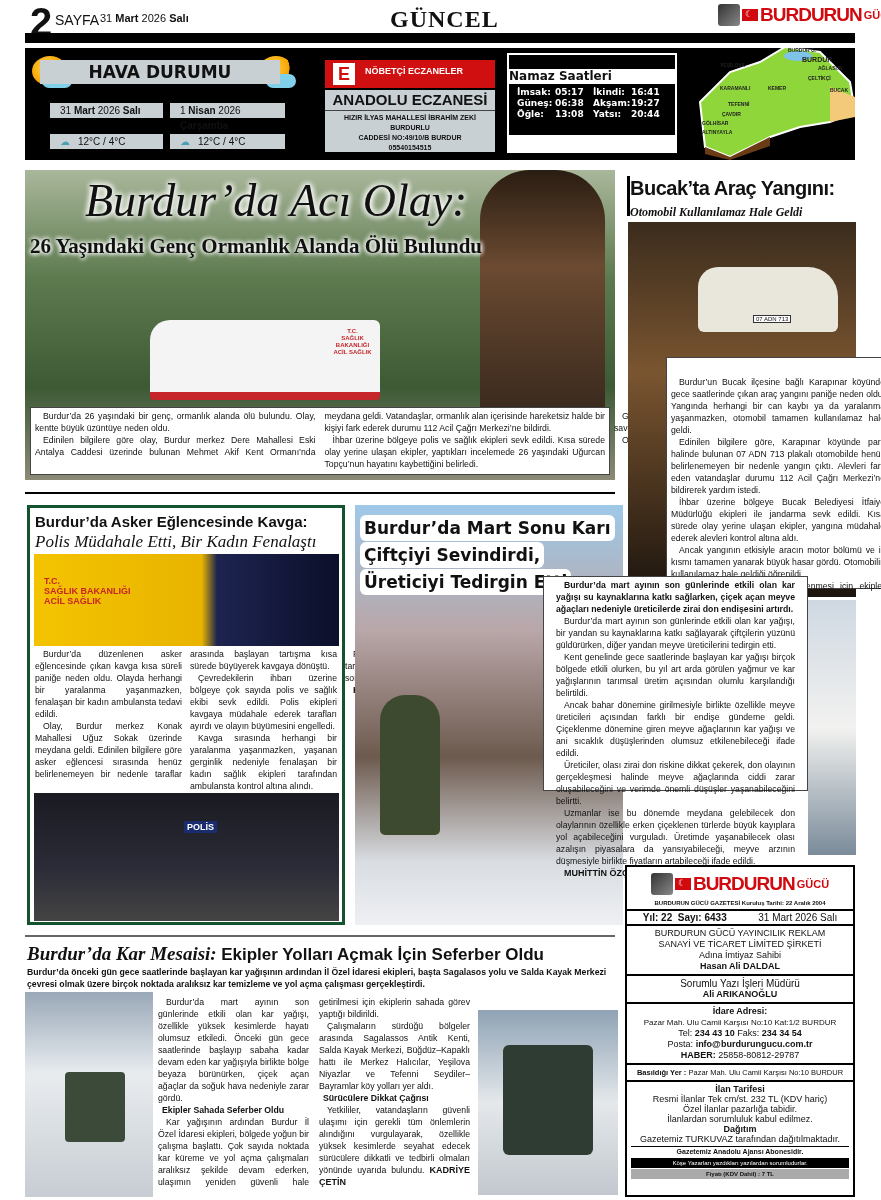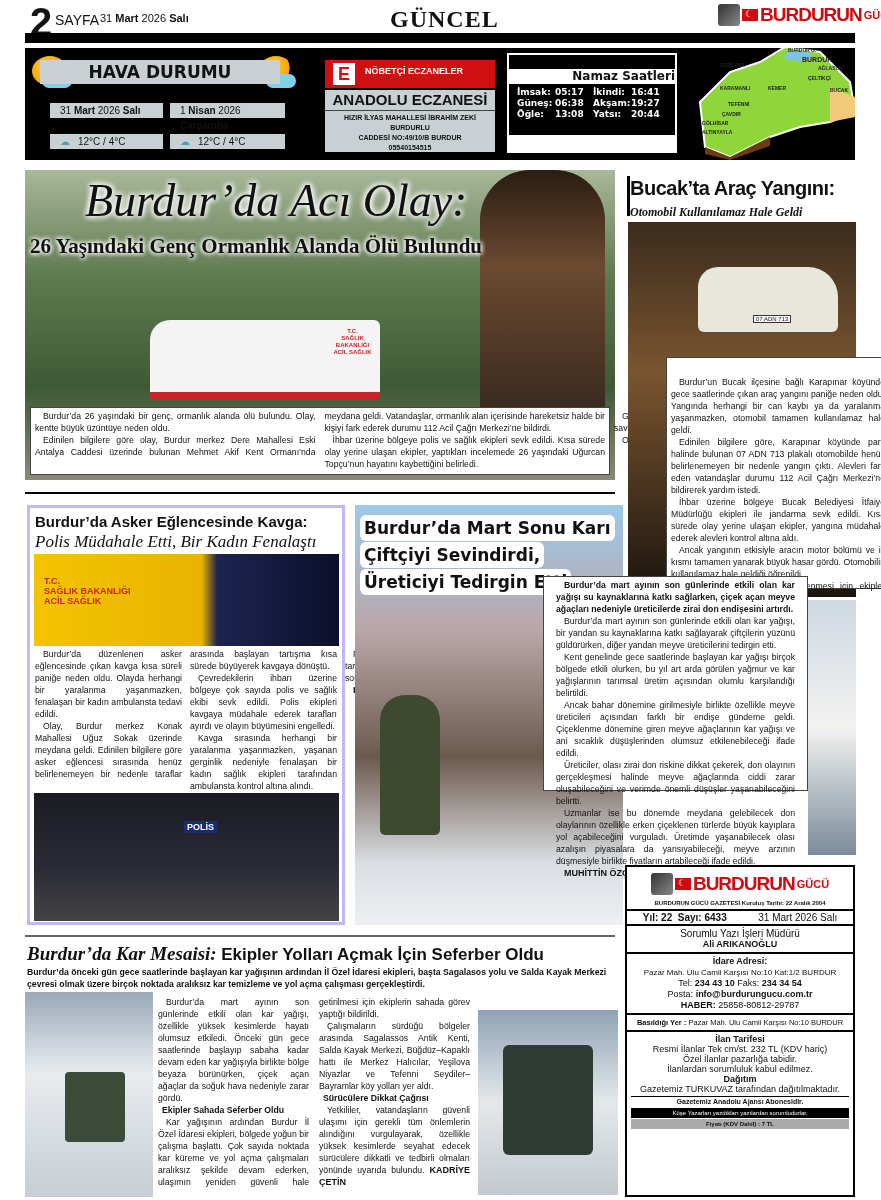--- a/index.html
+++ b/index.html
@@ -23,32 +23,32 @@
 .cloud{position:absolute;width:30px;height:14px;border-radius:8px;background:#7fd0e8}
 .wx-box{height:15px;background:#c8d0d4;font-size:10px;line-height:15px;padding-left:10px}
 .pharm-head{left:325px;top:60px;width:170px;height:28px;background:#d01010}
 .pharm-e{left:333px;top:63px;width:22px;height:22px;background:#fff;color:#d01010;font:bold 18px/22px "Liberation Sans",sans-serif;text-align:center}
 .pharm-lbl{left:365px;top:66px;color:#fff;font-size:9px;font-weight:bold}
 .pharm-body{left:325px;top:90px;width:170px;height:62px;background:#c8d0d4}
 .pharm-name{width:170px;text-align:center;font:bold 15px/20px "Liberation Sans",sans-serif;border-bottom:1px solid #444}
 .pharm-addr{width:170px;text-align:center;font:bold 7px/10px "Liberation Sans",sans-serif;margin-top:2px}
 .namaz{left:507px;top:53px;width:170px;height:100px;background:#fff;border:2px solid #fff}
 .namaz-in{position:absolute;left:0;top:0;width:166px;height:80px;background:#000}
-.namaz-title{position:absolute;left:0;top:14px;width:166px;text-align:right;background:#fff;font:bold 12px/15px "DejaVu Sans",sans-serif;color:#111}
+.namaz-title{position:absolute;left:0;top:14px;width:166px;text-align:left;background:#fff;font:bold 12px/15px "DejaVu Sans",sans-serif;color:#111}
 .namaz-grid{position:absolute;left:8px;top:32px;color:#fff;font:bold 9px/11px "DejaVu Sans",sans-serif;display:grid;grid-template-columns:38px 38px 38px 30px}
 .map{left:690px;top:42px;width:168px;height:118px}
 .headline-main{left:85px;top:175px;font:italic 46px/52px "Liberation Serif",serif;color:#111;text-shadow:0 0 6px #fff,0 0 6px #fff,0 0 6px #fff}
 .headline-sub{left:30px;top:232px;font:bold 21px/28px "Liberation Serif",serif;color:#111;text-shadow:0 0 5px #fff,0 0 5px #fff,0 0 5px #fff}
 .photo{position:absolute;overflow:hidden}
 .box-text{background:#fff;border:1px solid #444;font-size:8.7px;line-height:12px;text-align:justify;color:#111}
 .box-text p{text-indent:8px}
 .author{font-weight:bold;font-size:9px}
 .bucak-title{left:630px;top:176px;font:bold 20px/24px "Liberation Sans",sans-serif;letter-spacing:-.5px}
 .bucak-sub{left:630px;top:204px;font:italic bold 12px/16px "Liberation Serif",serif}
-.asker-box{left:27px;top:505px;width:318px;height:420px;border:3px solid #c4b5fd}
+.asker-box{left:27px;top:505px;width:318px;height:420px;border:3px solid #14532d}
 .asker-h1{position:absolute;left:5px;top:5px;font:bold 15px/18px "Liberation Sans",sans-serif}
 .asker-h2{position:absolute;left:5px;top:24px;font:italic 17px/20px "Liberation Serif",serif}
 .kar-head{left:360px;top:515px;font:bold 17px/26px "DejaVu Sans",sans-serif}
 .kar-head span{display:inline-block;background:#fff;padding:0 4px;border-radius:6px;margin-bottom:1px}
 .mast{left:625px;top:865px;width:230px;height:332px;border:2px solid #000;background:#fff}
 .mast .row{border-bottom:2px solid #000;text-align:center;font-size:9px;line-height:11px}
 .seferber-h{left:27px;top:942px;white-space:nowrap}
 .seferber-h .i{font:italic bold 19px/24px "Liberation Serif",serif}
 .seferber-h .b{font:bold 17px/24px "Liberation Sans",sans-serif}
 .lead{left:27px;top:966px;width:590px;font:bold 8.7px/12px "Liberation Sans",sans-serif}
@@ -231,20 +231,26 @@
       <span class="n1">BURDURUN</span>
         <span class="n2">GÜCÜ</span>
     </div>
     <div style="font-size:6px;font-weight:bold;margin-top:3px">BURDURUN GÜCÜ GAZETESİ Kuruluş Tarihi: 22 Aralık 2004</div>
   </div>
   <div class="row" style="display:flex;justify-content:space-around;font-size:10px;line-height:13px">
     <b><span>Yıl: 22</span>&nbsp;&nbsp;<span>Sayı: 6433</span></b>
     <span>31 Mart 2026 Salı</span>
   </div>
   <div class="row" style="padding:2px 0">
+    <div>BURDURUN GÜCÜ YAYINCILIK REKLAM</div>
+    <div>SANAYİ VE TİCARET LİMİTED ŞİRKETİ</div>
+    <div>Adına İmtiyaz Sahibi</div>
+    <div style="font-weight:bold">Hasan Ali DALDAL</div>
+  </div>
+  <div class="row" style="padding:2px 0">
     <div style="font-size:10px">Sorumlu Yazı İşleri Müdürü</div>
     <div style="font-weight:bold">Ali ARIKANOĞLU</div>
   </div>
   <div class="row" style="padding:2px 5px">
     <div style="font-weight:bold">İdare Adresi:</div>
     <div style="font-size:8px">Pazar Mah. Ulu Camii Karşısı No:10 Kat:1/2 BURDUR</div>
     <div><span>Tel:</span> <b>234 43 10</b> <span>Faks:</span> <b>234 34 54</b></div>
     <div><span>Posta:</span> <b>info@burdurungucu.com.tr</b></div>
     <div><b>HABER:</b> <span>25858-80812-29787</span></div>
   </div>

